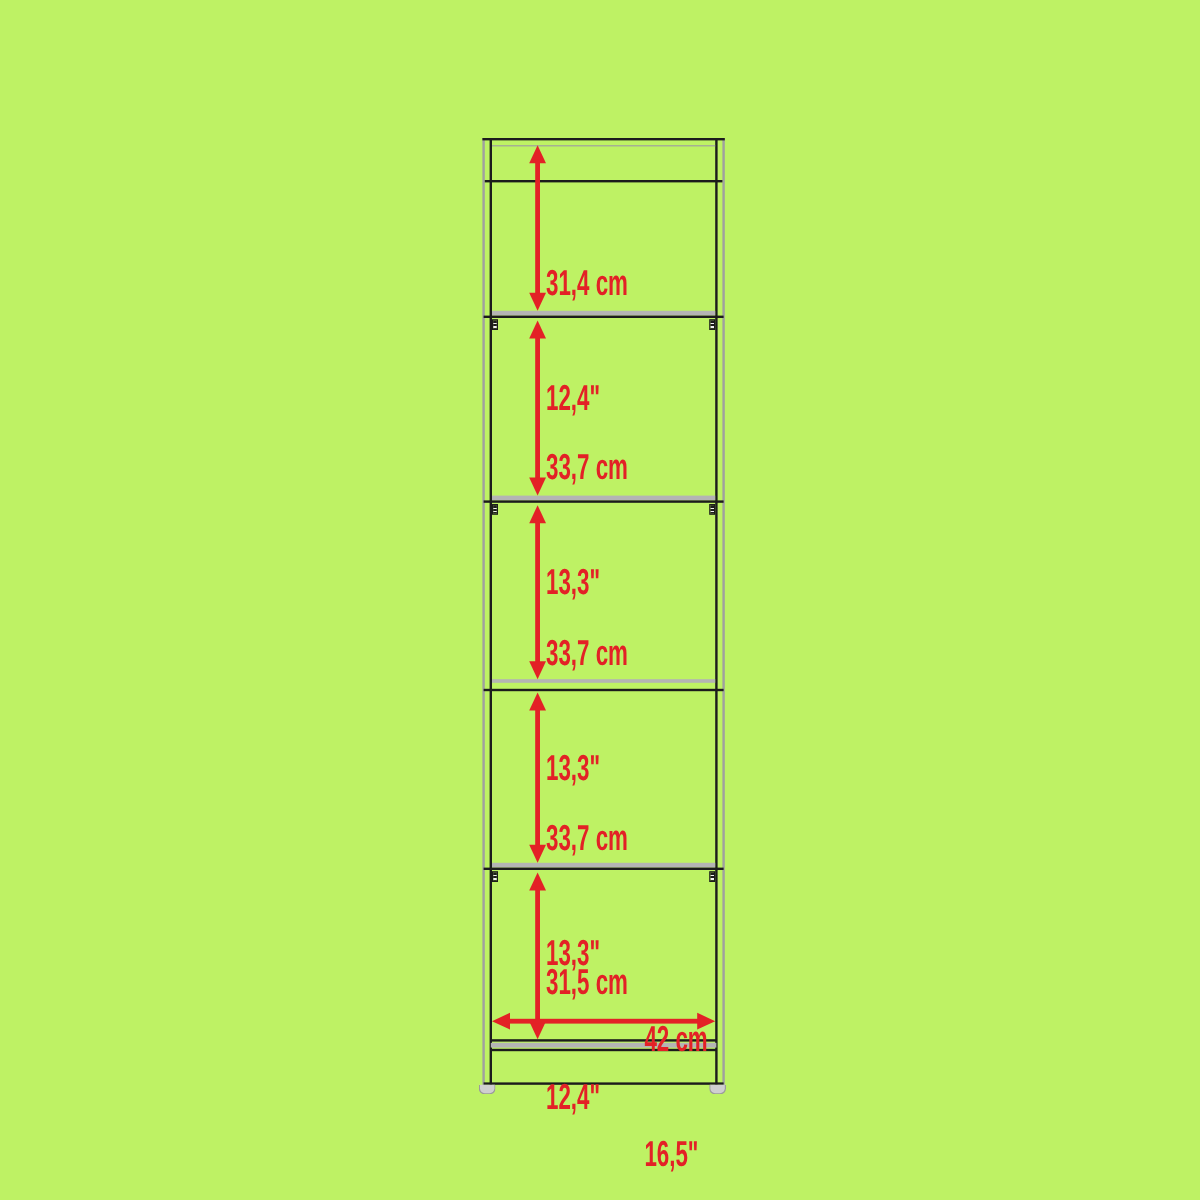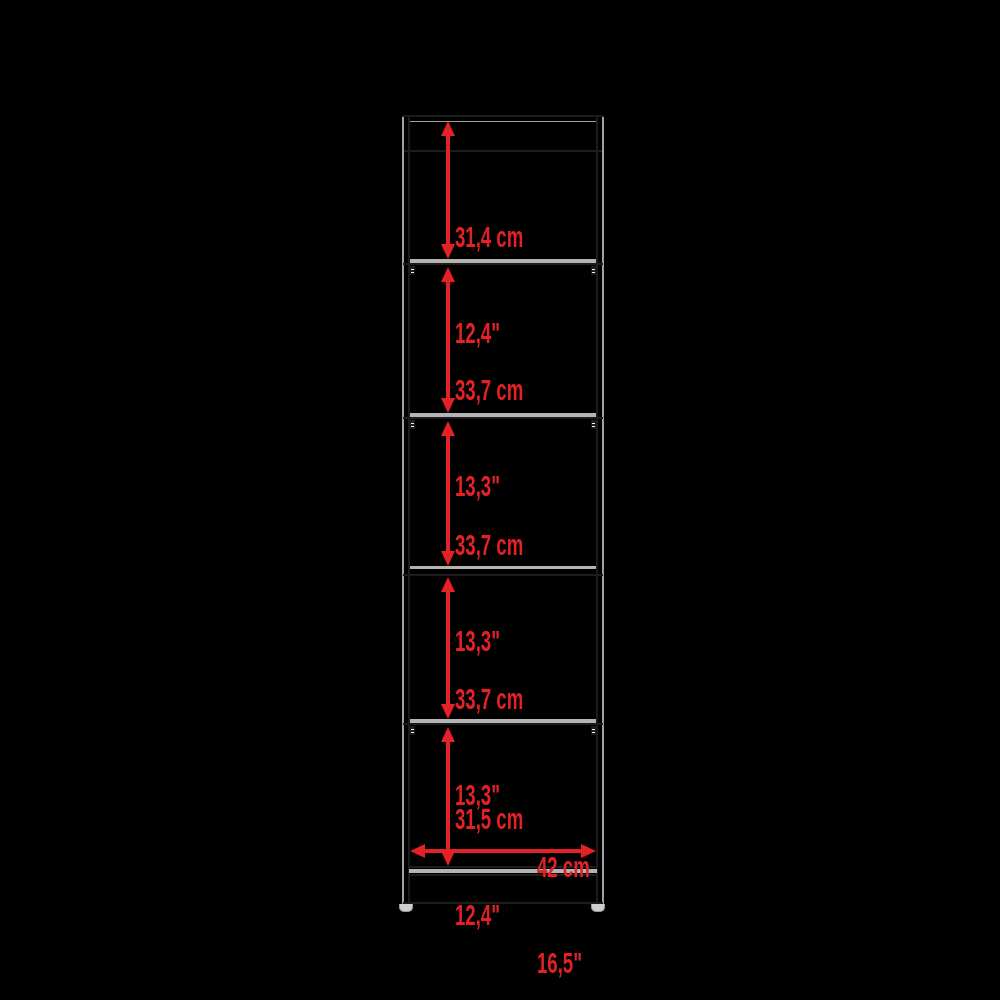--- a/index.html
+++ b/index.html
@@ -1,20 +1,20 @@
 <!DOCTYPE html>
 <html style="--dimension-red: #e32126; --line-dark: #1c1c1c; --line-gray: #a0a0a0; --shelf-gray: #b4b4b4;"><head>
 <meta charset="utf-8">
 <style>
   html, body { margin: 0; padding: 0; background: #ffffff; }
   #canvas {
     position: relative;
     width: 1000px;
     height: 1000px;
-    background: #000000;
+    background: #bef264;
     overflow: hidden;
     font-family: "Liberation Sans", sans-serif;
   }
   .abs { position: absolute; }
 
   
   .line-dark  { background: var(--line-dark, #1c1c1c); }
   .line-gray  { background: var(--line-gray, #a0a0a0); }
   .shelf-gray { background: var(--shelf-gray, #b4b4b4); }
 

